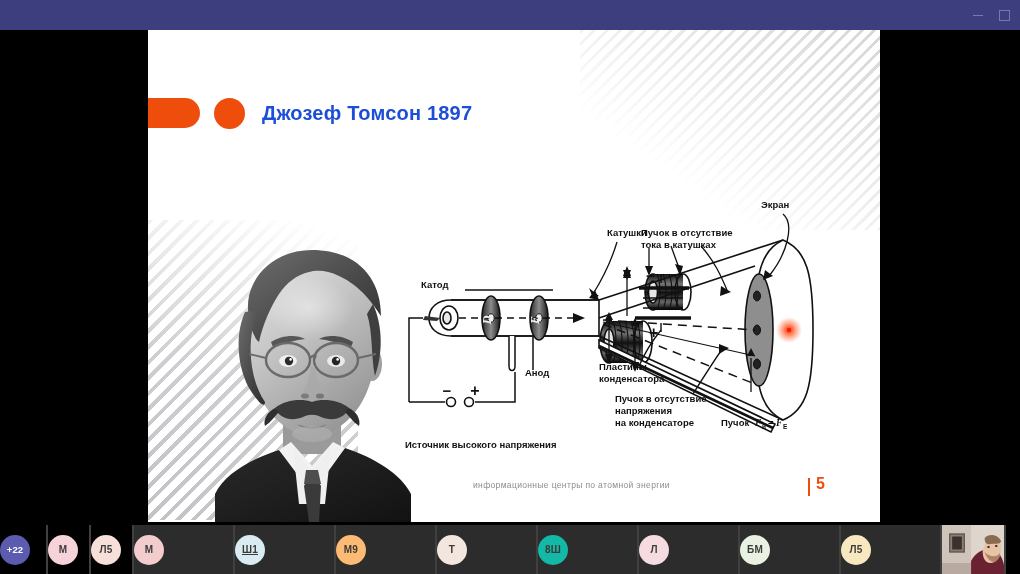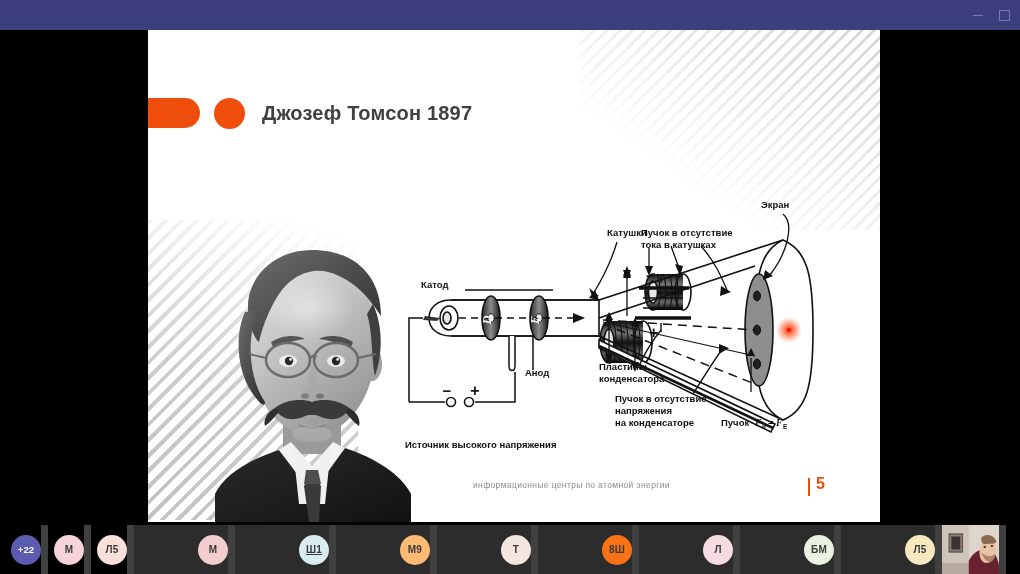--- a/index.html
+++ b/index.html
@@ -65,21 +65,21 @@
     position:absolute; left:0; top:68px; width:52px; height:30px;
     background:#ef4d0b; border-radius:0 16px 16px 0;
   }
   .title-dot {
     position:absolute; left:66px; top:68px; width:31px; height:31px;
     background:#ef4d0b; border-radius:50%;
   }
   .slide-title {
     position:absolute; left:114px; top:68px; height:31px;
     display:flex; align-items:center;
-    font-size:20px; font-weight:bold; color:#404040; letter-spacing:.2px;
+    font-size:20px; font-weight:bold; color:#1d4ed8; letter-spacing:.2px;
     white-space:nowrap;
   }
 
   
   #portrait {
     position:absolute; left:57px; top:212px; width:214px; height:280px;
   }
   #portrait svg { display:block; width:100%; height:100%; }
 
   
@@ -99,22 +99,22 @@
     font-size:16px; font-weight:bold; color:#ef4d0b;
   }
 
   
   #strip {
     position:absolute; left:0; top:525px; width:1020px; height:49px;
     background:#000; display:flex; align-items:stretch;
   }
   .tile {
     flex:0 0 auto; height:49px; position:relative;
-    display:flex; align-items:center; justify-content:flex-end;
-    border-right:7px solid #404040;
+    display:flex; align-items:center; justify-content:flex-start;
+    border-right:2px solid #404040;
   }
   .tile.dark { background:#2c2c2c; }
   .tile.black { background:#000; }
   .av {
     width:30px; height:30px; border-radius:50%;
     display:flex; align-items:center; justify-content:center;
     font-size:10px; font-weight:bold; color:#3a3a3a; letter-spacing:.2px;
   }
   .av.overflow { color:#ffffff; font-size:9.5px; }
 
@@ -437,21 +437,21 @@
       <div class="tile dark" style="width: 101px;">
         <div class="av" style="background: rgb(217, 236, 241); text-decoration: underline;">Ш1</div>
       </div>
       <div class="tile dark" style="width: 101px;">
         <div class="av" style="background: #fdba74;">М9</div>
       </div>
       <div class="tile dark" style="width: 101px;">
         <div class="av" style="background: rgb(242, 230, 222);">Т</div>
       </div>
       <div class="tile dark" style="width: 101px;">
-        <div class="av" style="background: #f97316;">8Ш</div>
+        <div class="av" style="background: #14b8a6;">8Ш</div>
       </div>
       <div class="tile dark" style="width: 101px;">
         <div class="av" style="background: rgb(246, 219, 225);">Л</div>
       </div>
       <div class="tile dark" style="width: 101px;">
         <div class="av" style="background: rgb(233, 241, 226);">БМ</div>
       </div>
       <div class="tile dark" style="width: 101px;">
         <div class="av" style="background: rgb(247, 232, 191);">Л5</div>
       </div>

